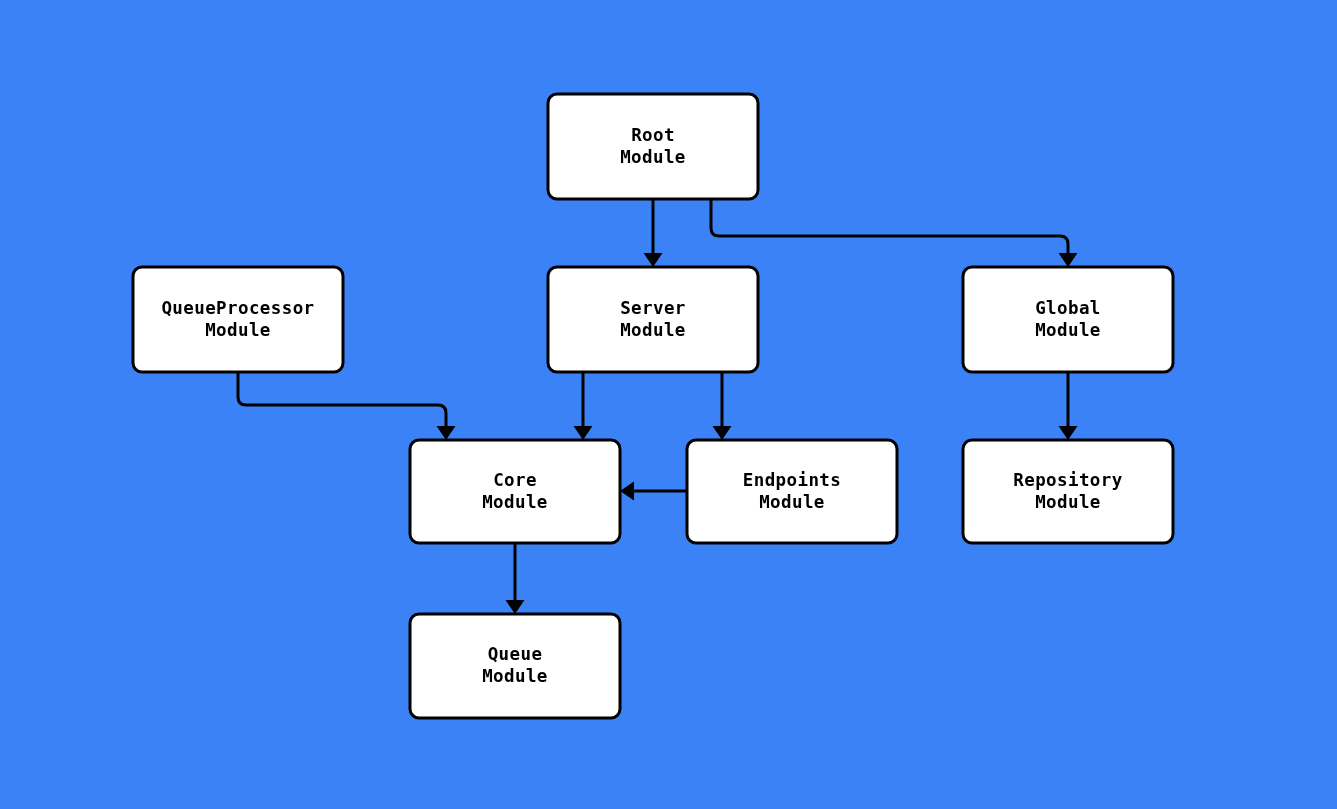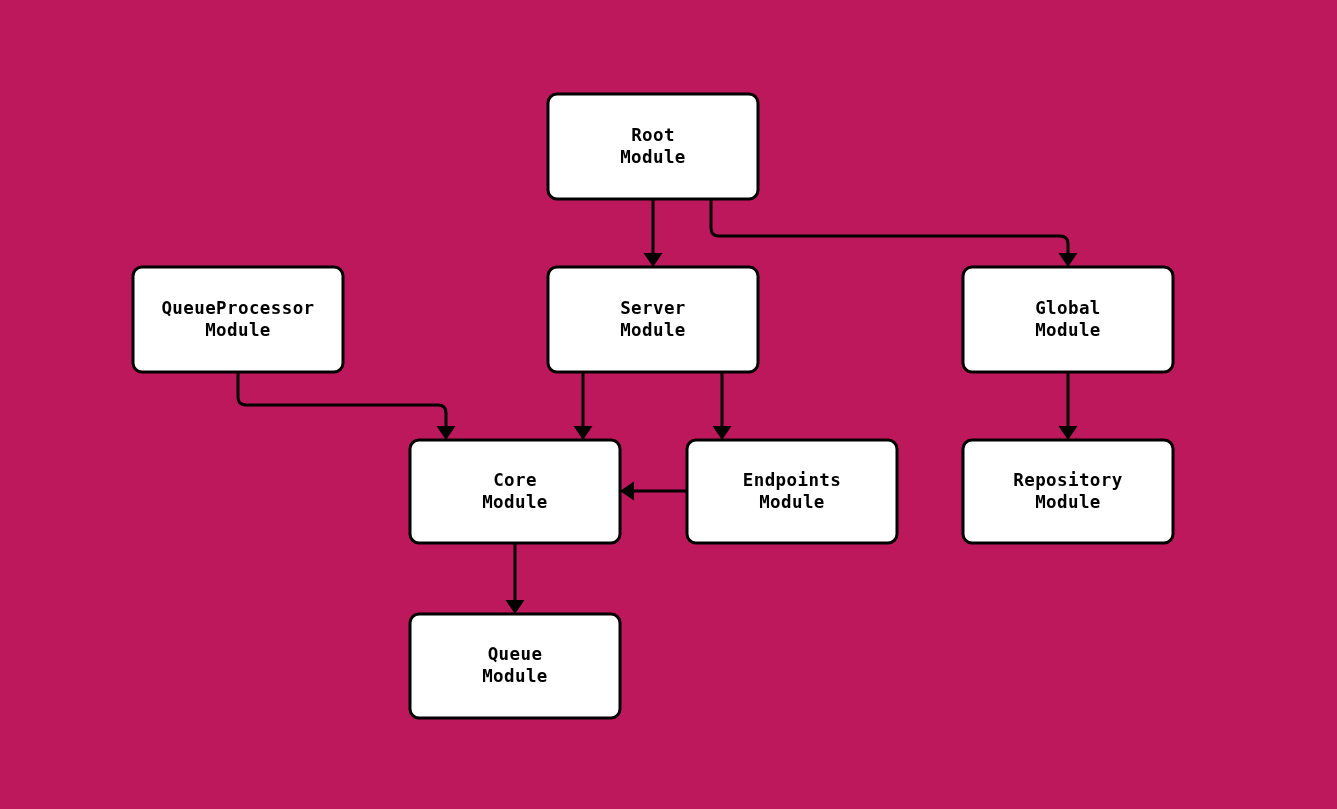--- a/index.html
+++ b/index.html
@@ -10,21 +10,21 @@
   body {
     width: 1337px;
     height: 809px;
     font-family: "DejaVu Sans Mono", "Liberation Mono", monospace;
     overflow: hidden;
   }
   #diagram-root {
     position: relative;
     width: 1337px;
     height: 809px;
-    background: #be185d;
+    background: #3b82f6;
   }
   svg.diagram-canvas {
     display: block;
     width: 1337px;
     height: 809px;
   }
   .node-shape {
     fill: #ffffff;
     stroke: #000000;
     stroke-width: 3;

